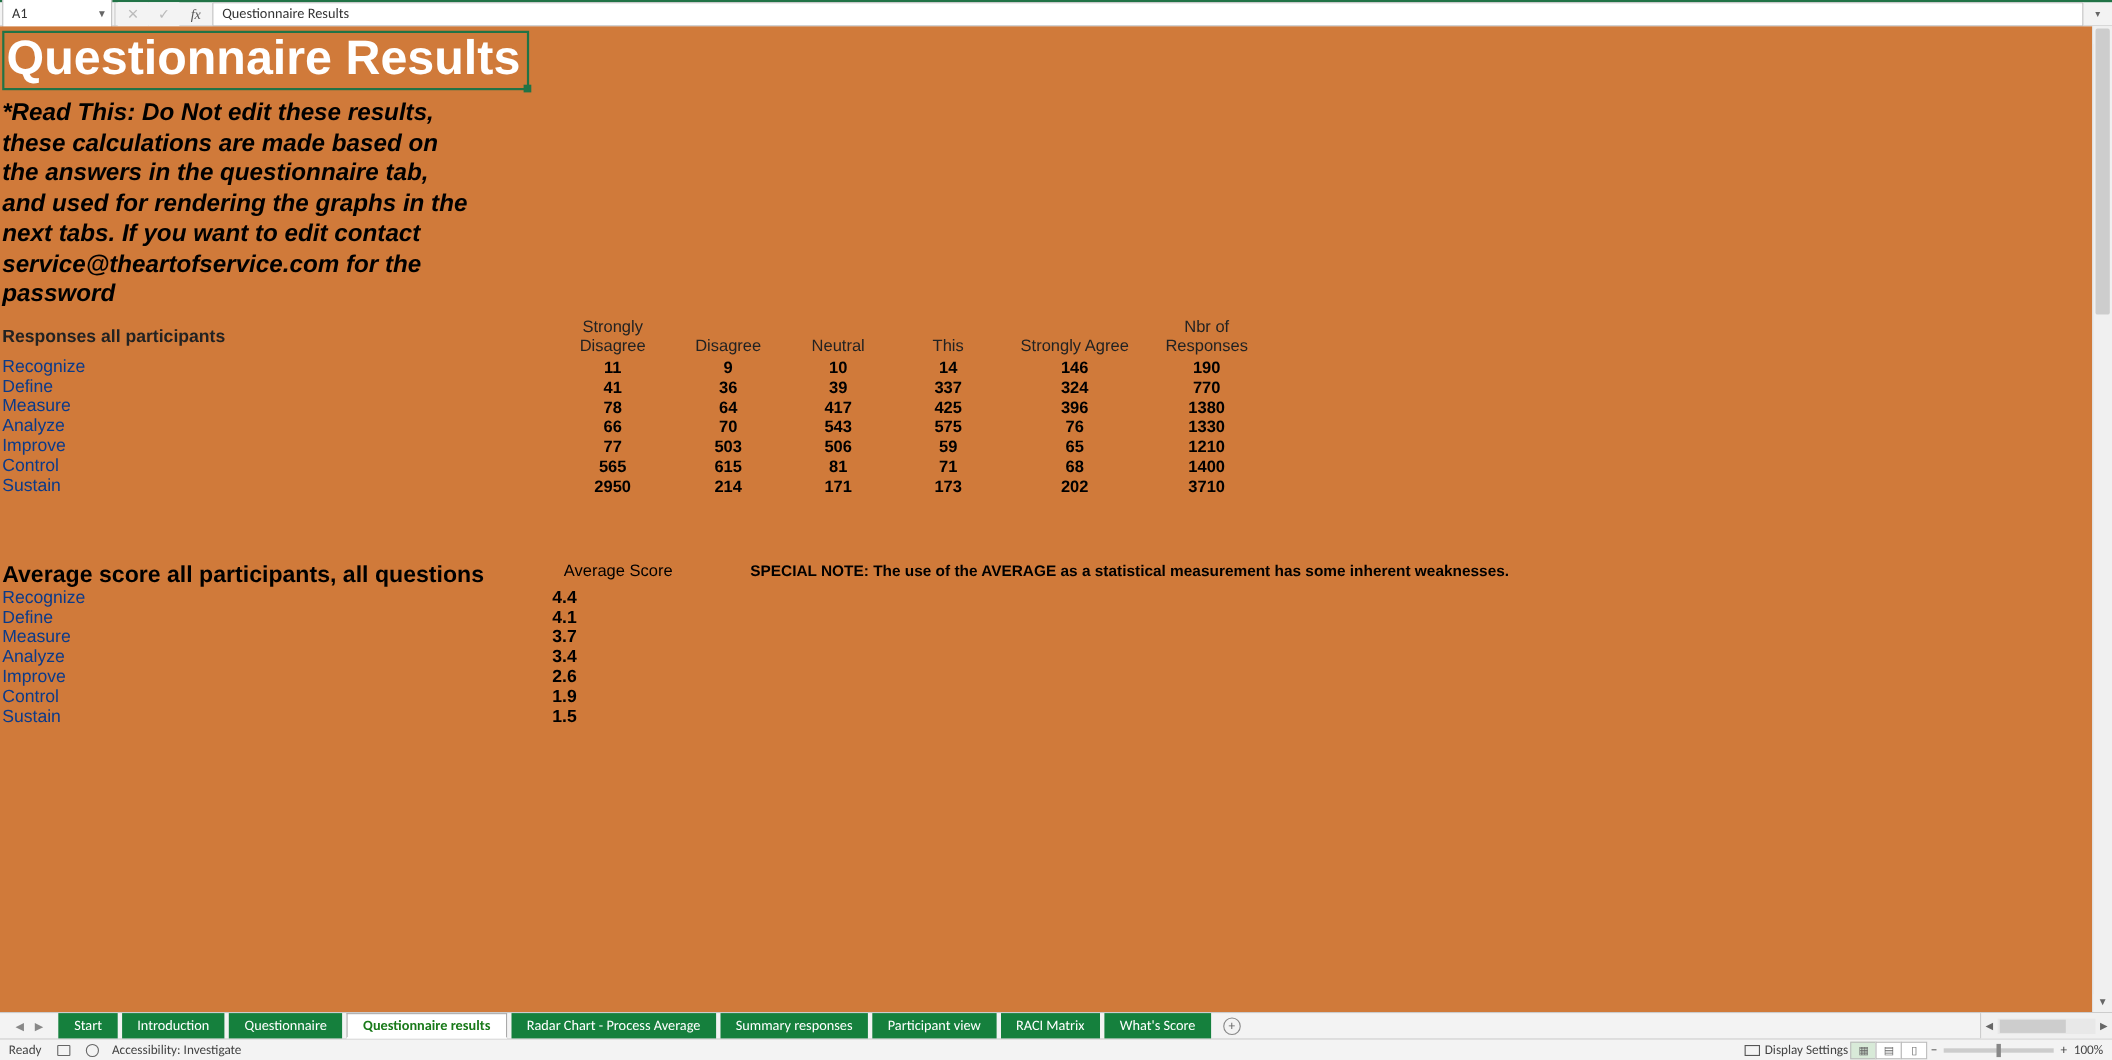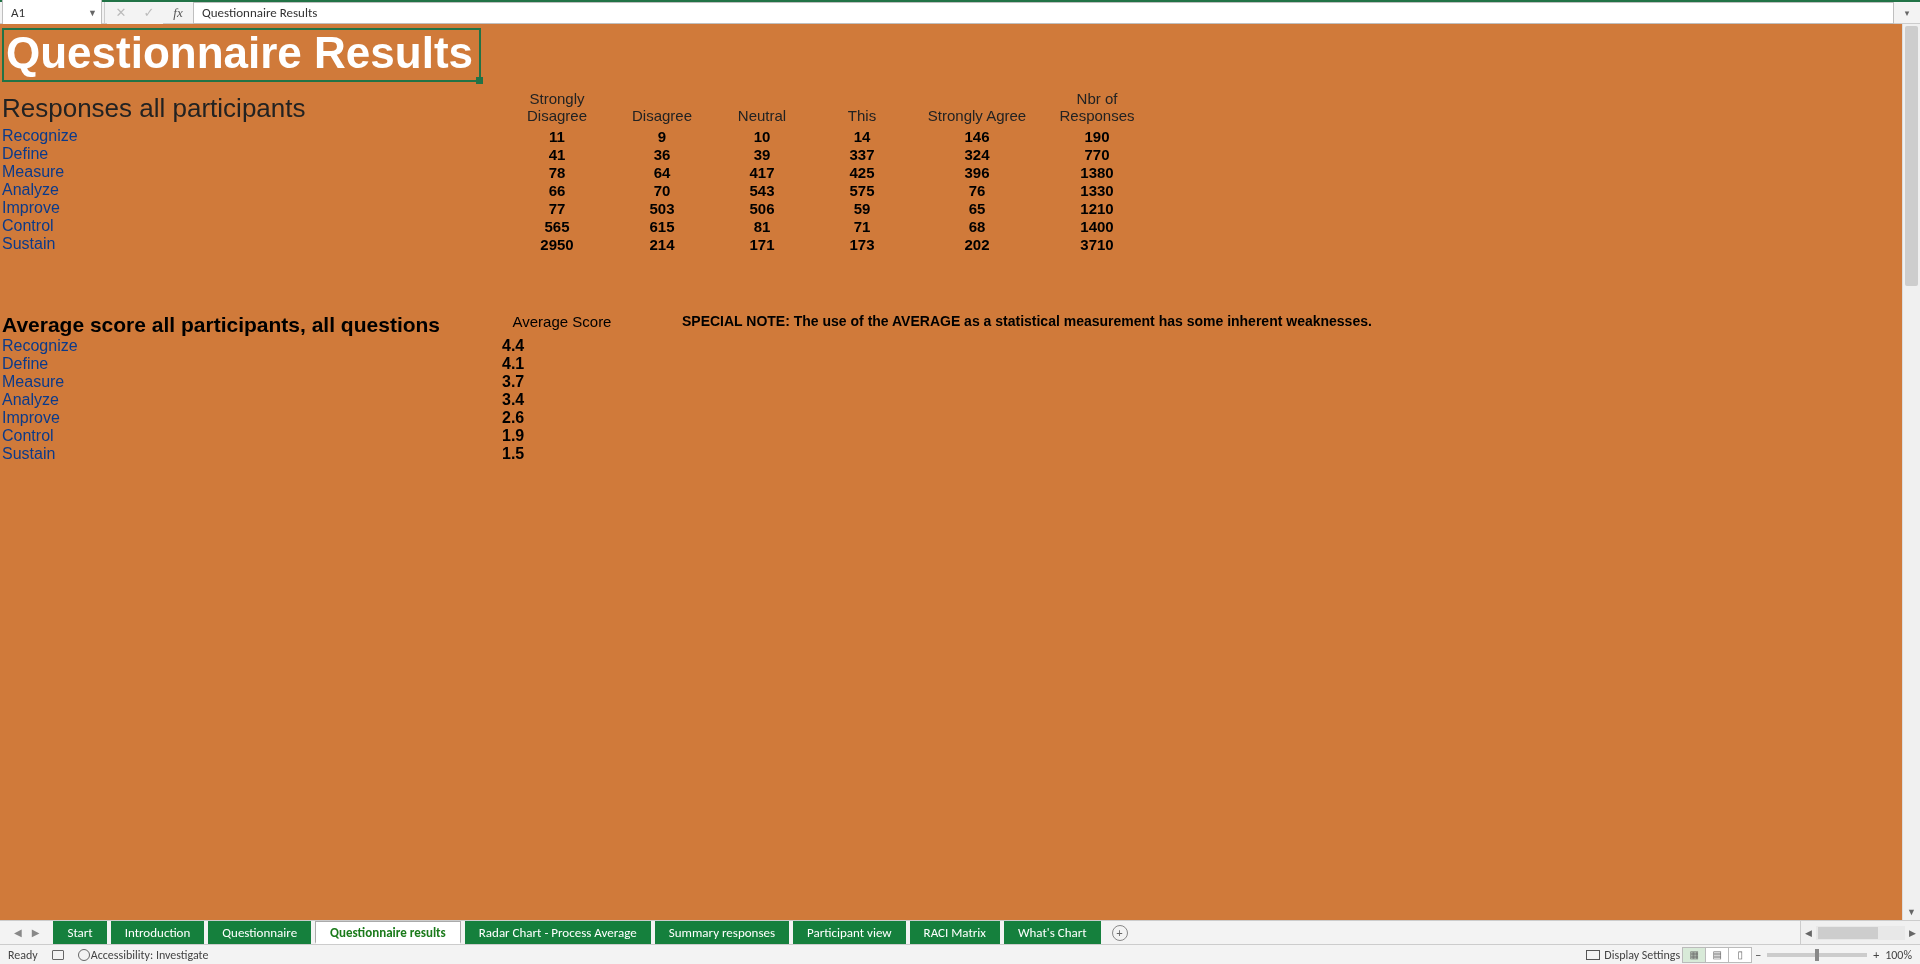--- a/index.html
+++ b/index.html
@@ -63,21 +63,21 @@
   }
 
   .tbl1 { margin-top: 8px; }
   .tbl1-head, .tbl1-row {
     display: grid;
     grid-template-columns: 500px 110px 100px 100px 100px 130px 110px;
     align-items: end; font-size: 15px;
   }
   .tbl1-head { font-weight: normal; color: #222; }
   .tbl1-head .h { text-align: center; font-size: 15px; line-height: 1.15; padding-bottom: 2px; }
-  .tbl1-head .lbl { font-weight: normal; font-size: 26px; align-self: center; }
+  .tbl1-head .lbl { font-weight: bold; font-size: 16px; align-self: center; }
   .tbl1-row { font-weight: bold; }
   .tbl1-row .cat { color: #0b3a8a; font-weight: normal; font-size: 16px; }
   .tbl1-row .num { text-align: center; }
 
   .tbl2 { margin-top: 60px; }
   .tbl2-head {
     display: grid; grid-template-columns: 500px 120px 60px 900px;
     align-items: start; font-size: 15px;
   }
   .tbl2-head .lbl { font-weight: bold; font-size: 21px; }
@@ -114,21 +114,21 @@
   .hscroll .thumb { position: absolute; left: 2px; top: 1px; bottom: 1px; width: 60px; background: #cdcdcd; }
 
   
   .status-bar {
     height: 20px; background: #f3f3f3; border-top: 1px solid #ccc;
     display: flex; align-items: center; font-size: 12px; color: #444;
     padding: 0 8px; justify-content: space-between;
   }
   .status-left { display: flex; align-items: center; gap: 14px; }
   .status-left .rec { width: 12px; height: 10px; border: 1px solid #666; border-radius: 1px; position: relative; }
-  .status-left .acc { display: flex; align-items: center; gap: 1px; }
+  .status-left .acc { display: flex; align-items: center; gap: 12px; }
   .status-left .acc .ico { width: 12px; height: 12px; border: 1px solid #666; border-radius: 50%; position: relative; }
   .status-right { display: flex; align-items: center; gap: 3px; }
   .views { display: flex; }
   .views .v { width: 24px; height: 16px; border: 1px solid #bbb; margin-left: -1px; display:flex;align-items:center;justify-content:center; font-size:10px; color:#666; background:#fff; }
   .views .v.active { background: #d8ead8; }
   .zoom { display: flex; align-items: center; gap: 6px; }
   .zoom .slider { width: 100px; height: 4px; background: #ccc; position: relative; }
   .zoom .slider .knob { position: absolute; left: 48px; top: -4px; width: 4px; height: 12px; background: #888; }
   .disp { display: flex; align-items: center; gap: 4px; }
   .disp .ico { width: 14px; height: 10px; border: 1px solid #555; }
@@ -147,20 +147,21 @@
   <div class="fx-label">fx</div>
   <div class="formula-input">
     <span>Questionnaire Results</span>
   </div>
   <div class="formula-dd">▾</div>
 </div>
 
 <div class="sheet-wrap">
   <div class="sheet">
     <span class="title-cell">Questionnaire Results</span>
+    <div class="warn">*Read This: Do Not edit these results, these calculations are made based on the answers in the questionnaire tab, and used for rendering the graphs in the next tabs. If you want to edit contact service@theartofservice.com for the password</div>
 
     <div class="tbl1">
       <div class="tbl1-head">
         <div class="lbl">Responses all participants</div>
         <div class="h">Strongly<br>Disagree</div>
         <div class="h">Disagree</div>
         <div class="h">Neutral</div>
         <div class="h">This</div>
         <div class="h">Strongly Agree</div>
         <div class="h">Nbr of<br>Responses</div>
@@ -287,21 +288,21 @@
   </div>
   <div class="tabs" id="tabs">
       <div class="tab">Start</div>
       <div class="tab">Introduction</div>
       <div class="tab">Questionnaire</div>
       <div class="tab active">Questionnaire results</div>
       <div class="tab">Radar Chart - Process Average</div>
       <div class="tab">Summary responses</div>
       <div class="tab">Participant view</div>
       <div class="tab">RACI Matrix</div>
-      <div class="tab">What's Chart</div>
+      <div class="tab">What's Score</div>
     </div>
   <div class="tab-add">
       <span class="circ">+</span>
     </div>
   <div class="tabs-spacer"></div>
   <div class="hscroll">
     <span class="tri">◀</span>
     <div class="track">
         <div class="thumb"></div>
       </div>

